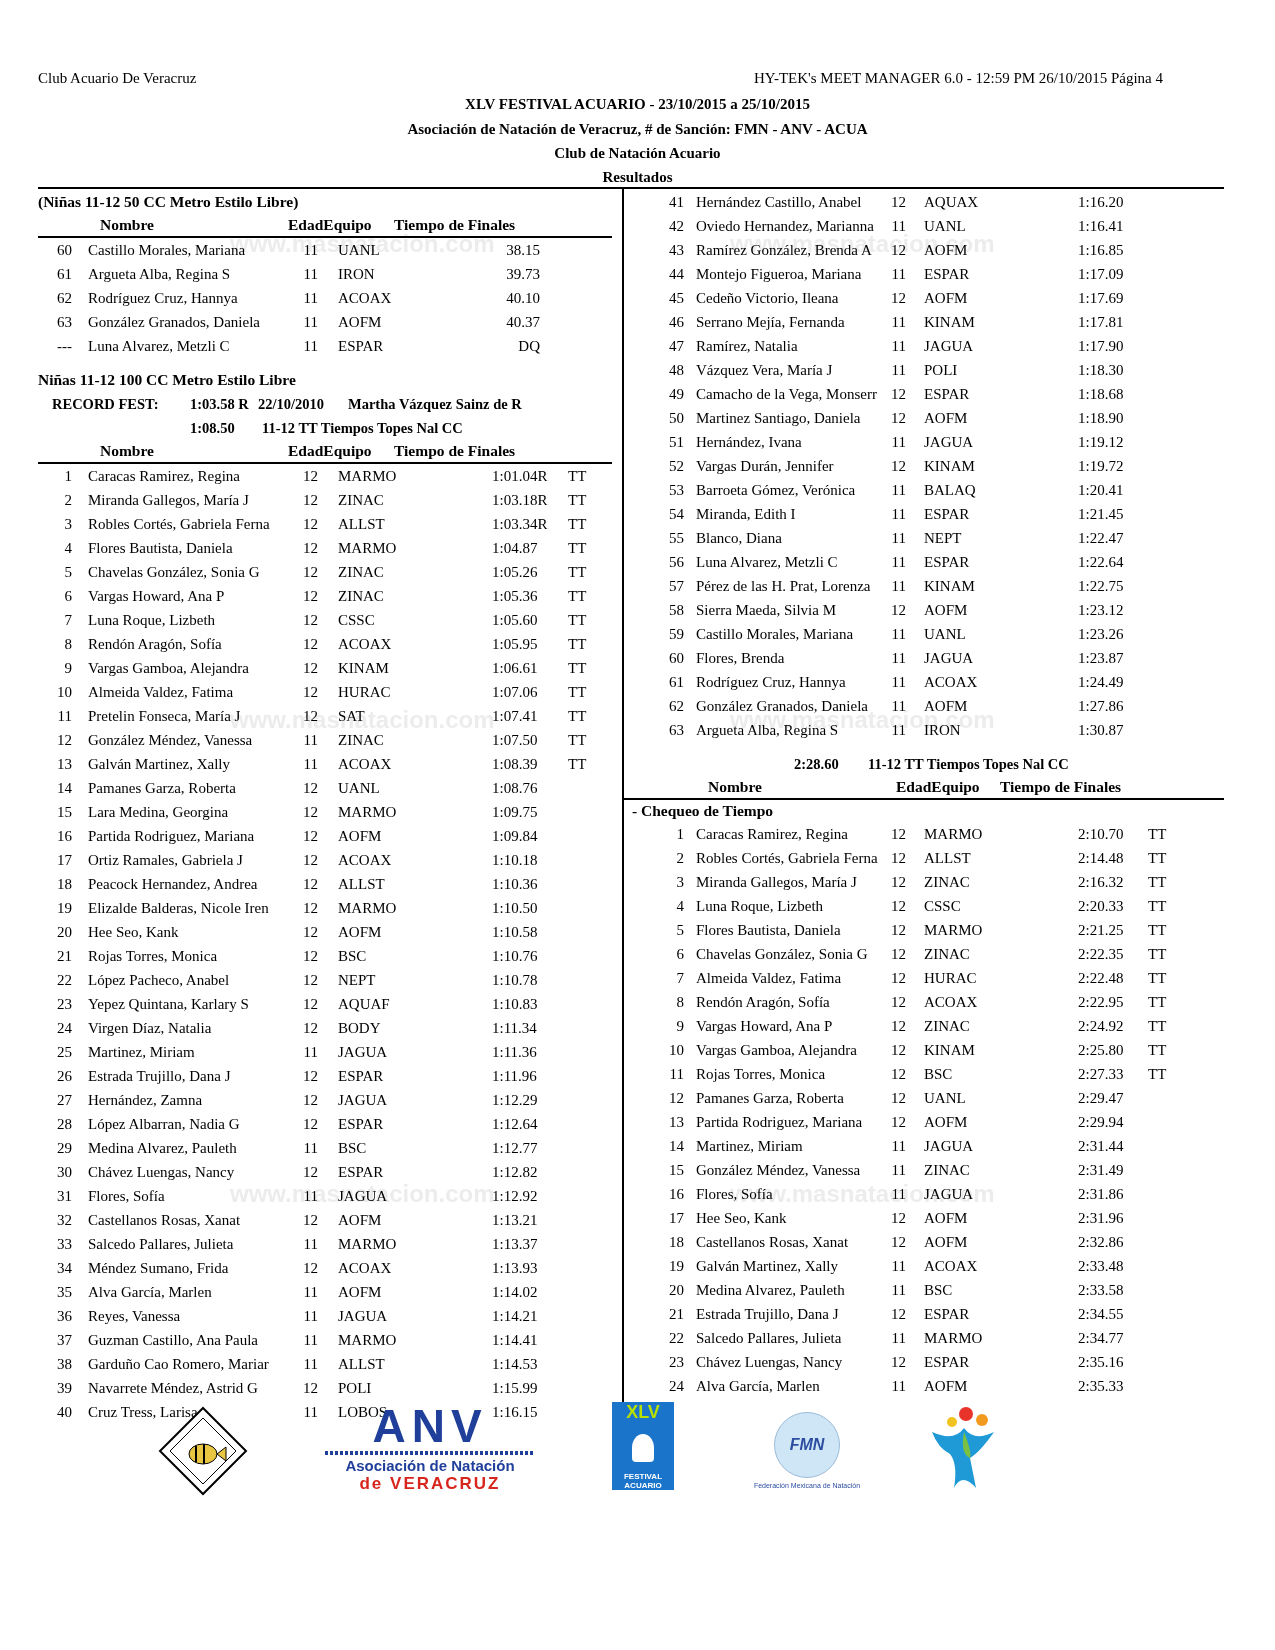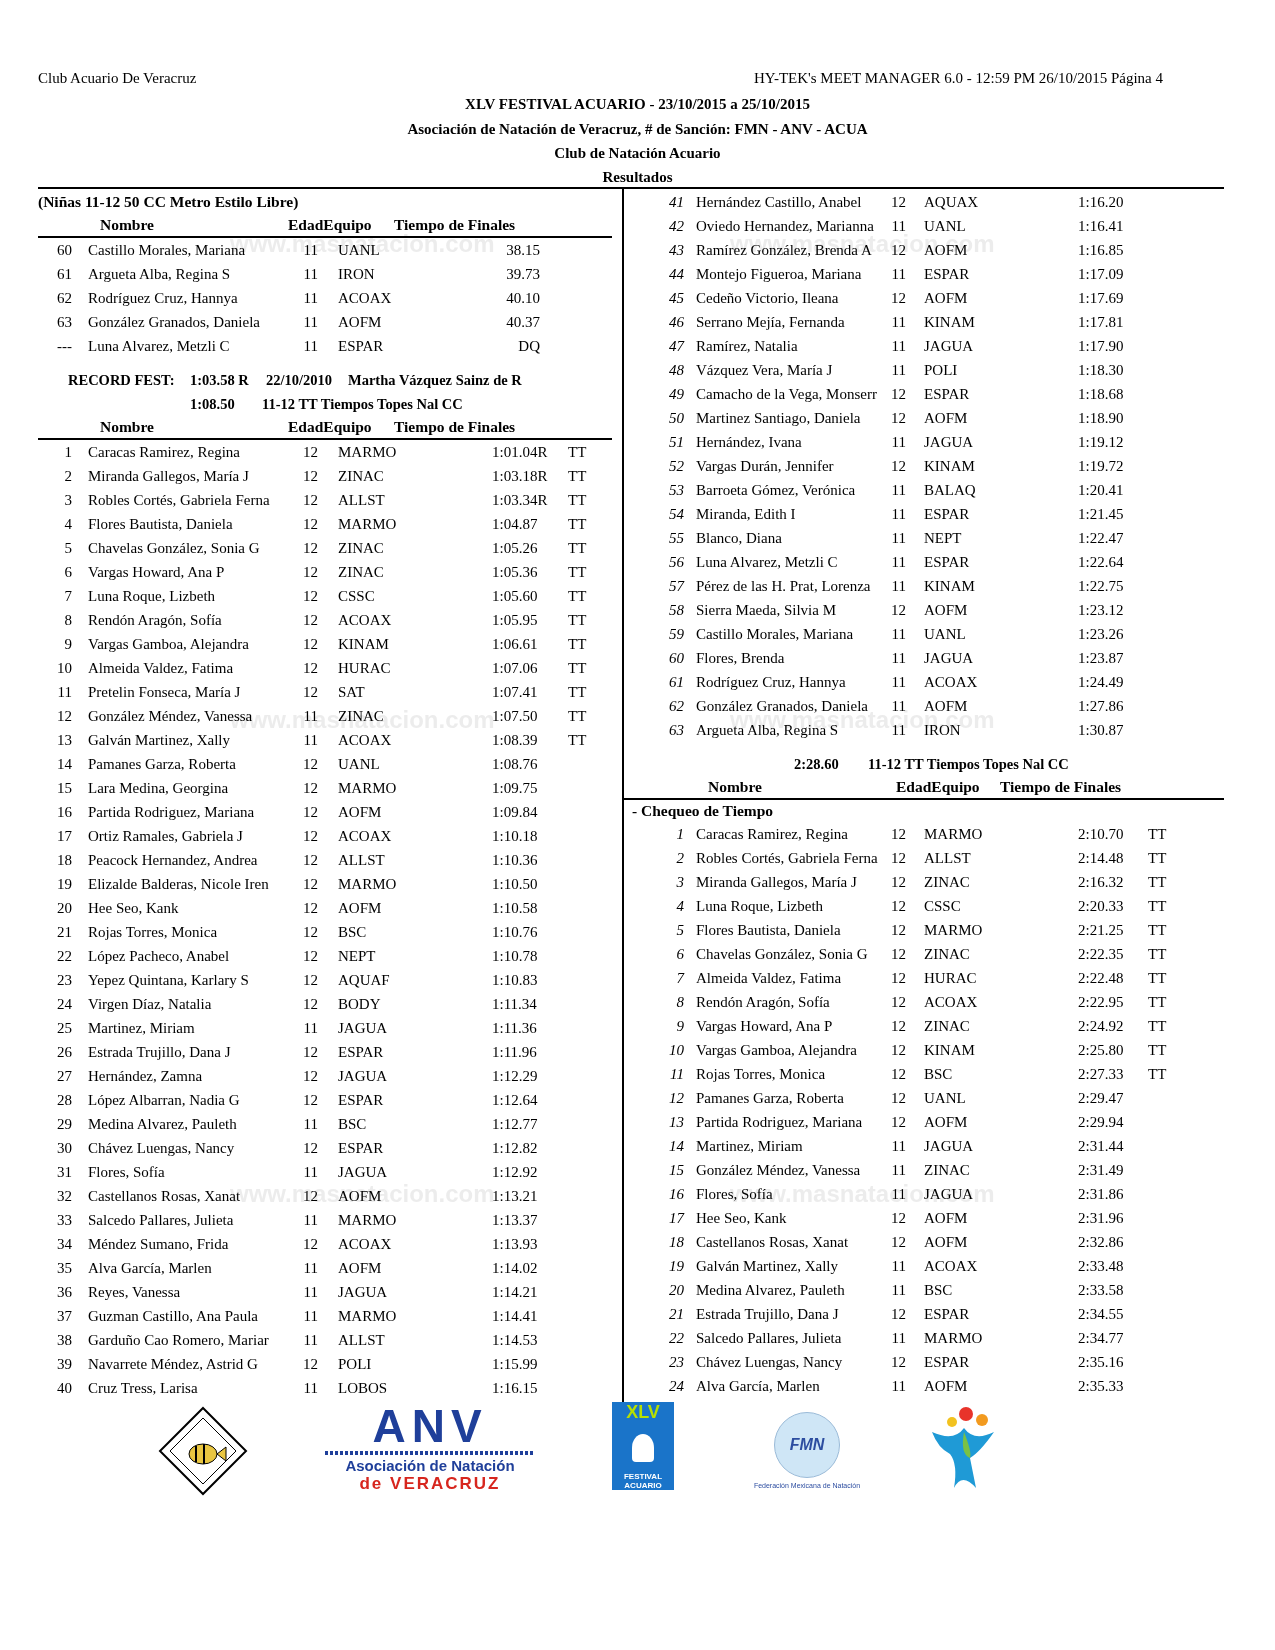--- a/index.html
+++ b/index.html
@@ -21,21 +21,21 @@
   .colhdr span { position: absolute; margin-left: 12px; }
   .row { font-size: 15px; height: 24px; line-height: 24px; position: relative; white-space: nowrap; }
   .row span { position: absolute; }
   .c-place { width: 34px; text-align: right; }
   .c-name { left: 50px; width: 200px; overflow: hidden; }
   .c-age { left: 256px; width: 24px; text-align: right; }
   .c-team { left: 300px; }
   .c-time { left: 400px; width: 102px; text-align: right; }
   .c-time.lt { text-align: left; left: 454px; }
   .c-std { left: 530px; }
-  .col-right .c-place { left: 0; width: 60px; font-style: italic; }
+  .col-right .c-place { left: 0; width: 60px; }
   .col-right .c-name { left: 72px; width: 200px; }
   .col-right .c-age { left: 258px; }
   .col-right .c-team { left: 300px; }
   .col-right .c-time { left: 400px; width: 104px; }
   .col-right .c-time.lt { left: 454px; }
   .col-right .c-std { left: 524px; }
   .subhead { font-weight: bold; font-size: 15.5px; height: 22px; line-height: 22px; padding-left: 8px; }
   .gap { height: 10px; }
   .logos { position: absolute; top: 1400px; left: 0; width: 1173px; height: 100px; }
   .logo { position: absolute; display: flex; align-items: center; justify-content: center; }
@@ -103,24 +103,25 @@
       <div class="row">
         <span class="c-place">---</span>
         <span class="c-name">Luna Alvarez, Metzli C</span>
         <span class="c-age">11</span>
         <span class="c-team">ESPAR</span>
         <span class="c-time">DQ</span>
         <span class="c-std"></span>
       </div>
     </div>
   <div class="gap"></div>
+  <div class="ev-title">Niñas 11-12 100 CC Metro Estilo Libre</div>
   <div class="rec">
-    <span style="left:30px">RECORD FEST:</span>
+    <span style="left:14px">RECORD FEST:</span>
     <span style="left:152px">1:03.58  R</span>
-    <span style="left:228px">22/10/2010</span>
+    <span style="left:220px">22/10/2010</span>
     <span style="left:310px">Martha Vázquez Sainz de R</span>
   </div>
   <div class="rec">
     <span style="left:152px">1:08.50</span>
     <span style="left:224px">11-12 TT Tiempos Topes Nal CC</span>
   </div>
   <div class="colhdr">
     <span style="left:50px">Nombre</span>
     <span style="left:238px">EdadEquipo</span>
     <span style="left:344px">Tiempo de Finales</span>

